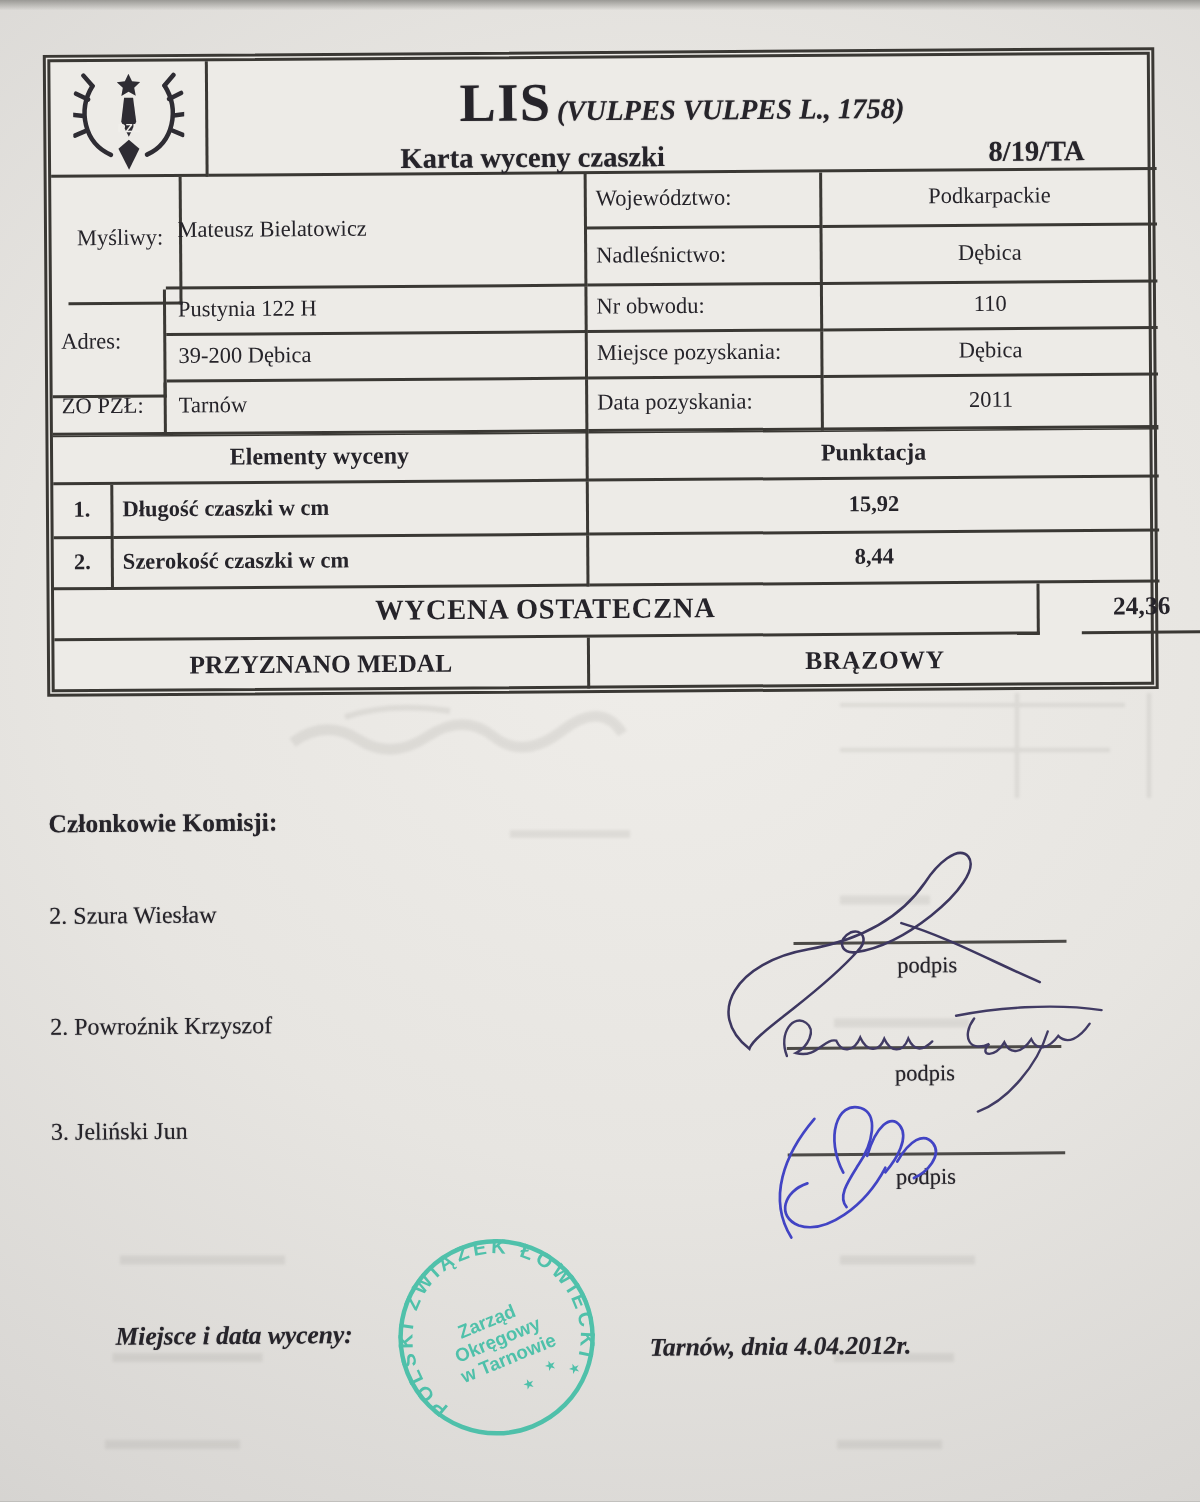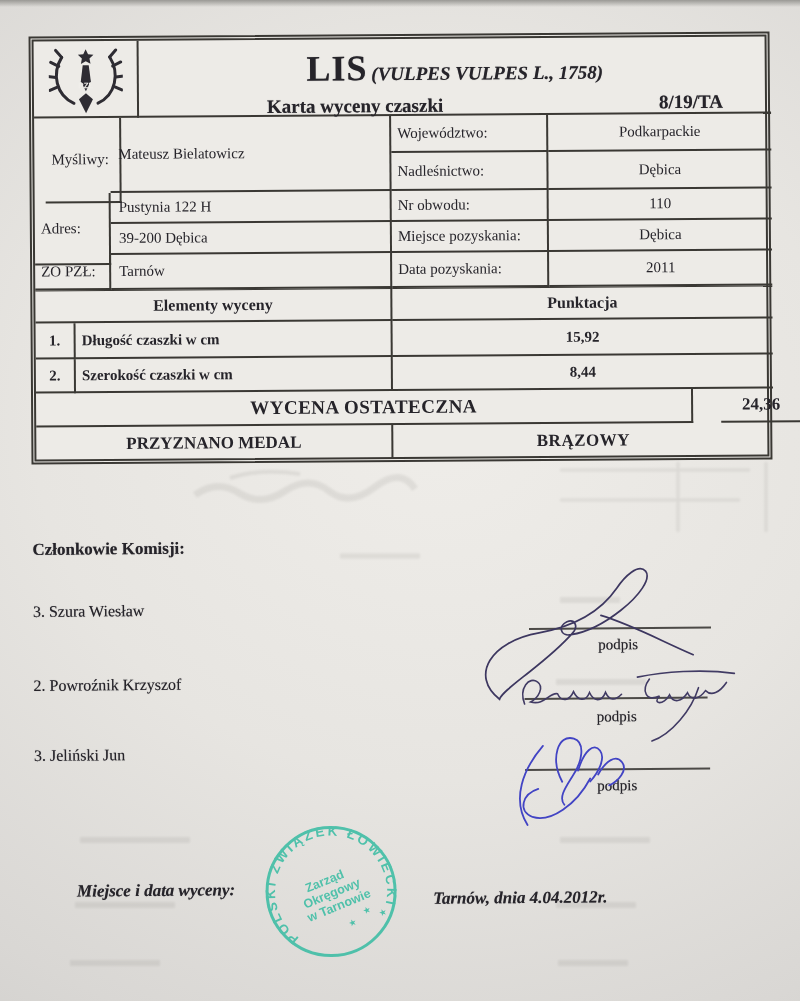--- a/index.html
+++ b/index.html
@@ -122,21 +122,21 @@
       <path d="M560 470 h190 M560 500 h180 M678 462 v70 M766 462 v70" stroke-width="3"></path>
       <path d="M340 556 h80" stroke-width="5"></path>
       <path d="M560 600 h60 M556 682 h90 M80 840 h110 M560 840 h90 M75 905 h100 M556 905 h80 M70 963 h90 M558 963 h70" stroke-width="6"></path>
     </g>
   </svg>
 
   <div class="lower">
 
     <div class="blk b soft" style="left:32px;top:537px;font-size:17px;">Członkowie Komisji:</div>
 
-    <div class="blk soft" style="left:32px;top:600px;font-size:16px;">3. Szura Wiesław</div>
+    <div class="blk soft" style="left:32px;top:600px;font-size:16px;">2. Szura Wiesław</div>
     <div class="blk soft" style="left:32px;top:674px;font-size:16px;">2. Powroźnik Krzyszof</div>
     <div class="blk soft" style="left:32px;top:744px;font-size:16px;">3. Jeliński Jun</div>
 
     <div class="sig-line" style="left:528px;top:629px;width:182px;"></div>
     <div class="sig-line" style="left:523px;top:699px;width:183px;"></div>
     <div class="sig-line" style="left:523px;top:770px;width:185px;"></div>
 
     <div class="podpis soft" style="left:572px;top:638px;">podpis</div>
     <div class="podpis soft" style="left:570px;top:710px;">podpis</div>
     <div class="podpis soft" style="left:570px;top:779px;">podpis</div>

